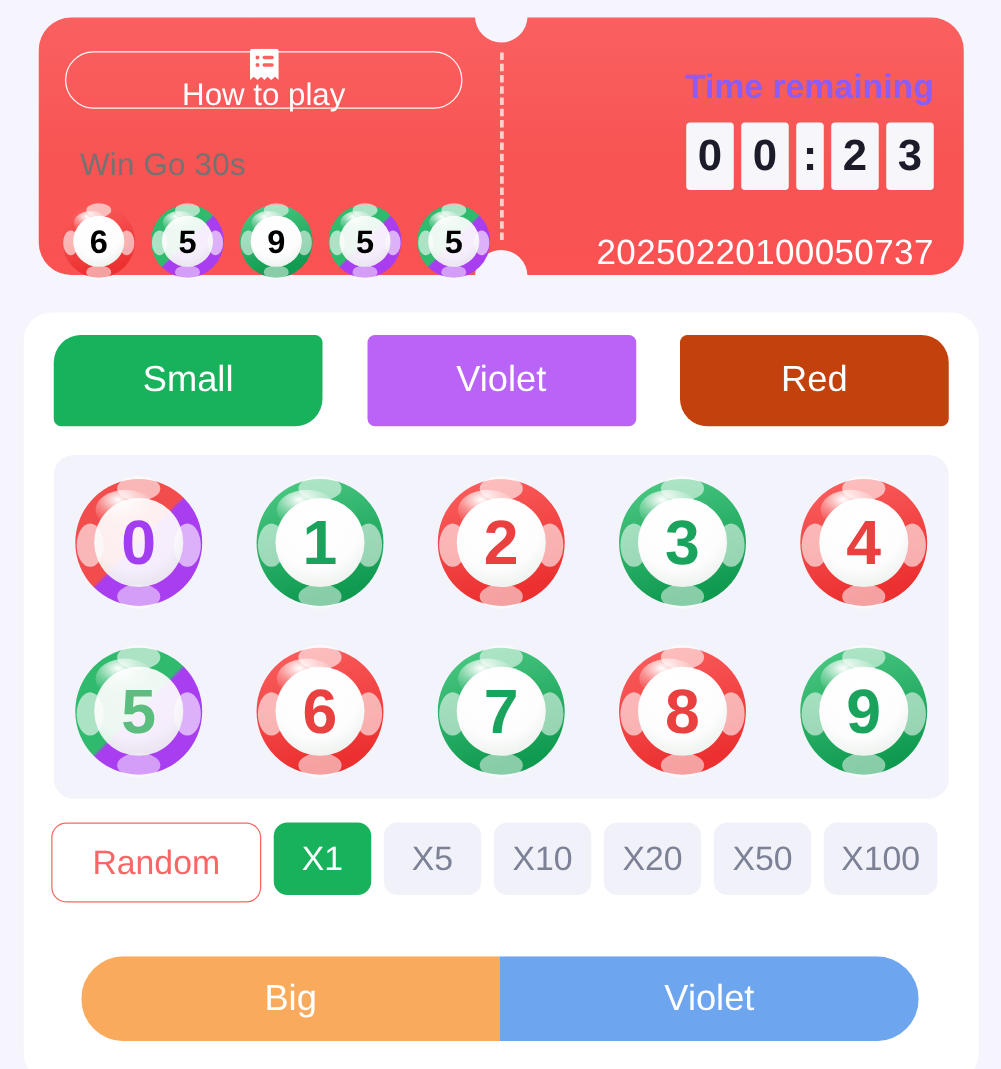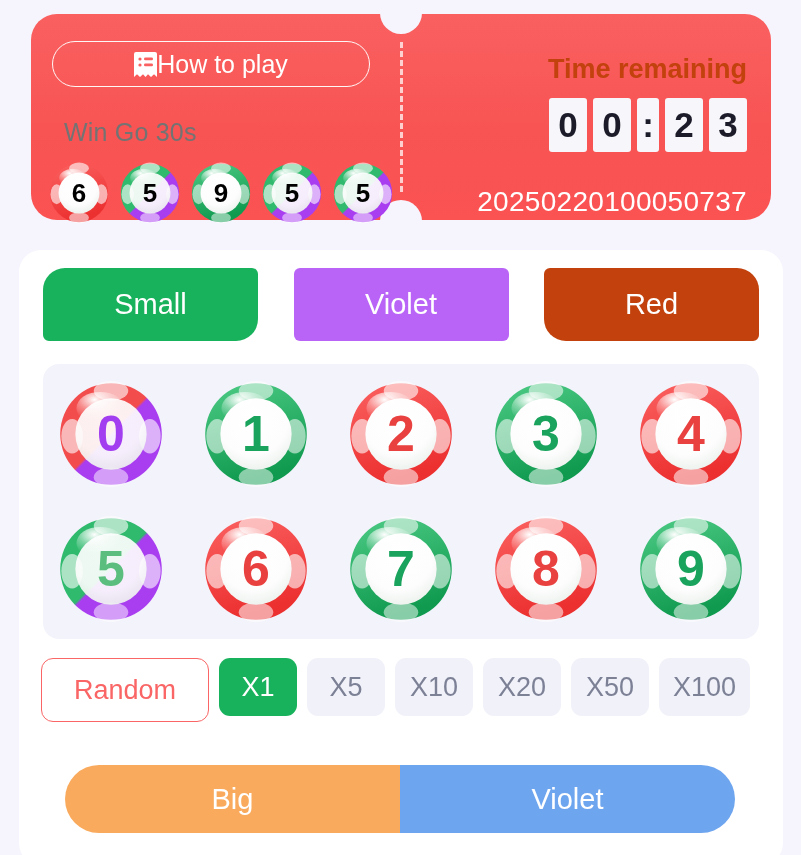--- a/index.html
+++ b/index.html
@@ -40,20 +40,21 @@
   .howto-btn {
     position: absolute;
     left: 21px; top: 27px;
     width: 318px; height: 46px;
     border: 1.6px solid rgba(255,255,255,0.95);
     border-radius: 23px;
     background: transparent;
     display: flex; align-items: center; justify-content: center;
     gap: 0;
     cursor: pointer;
+    flex-direction: column;
   }
   .howto-label {
     color: #ffffff; font-size: 25px; line-height: 1;
   }
   .howto-icon { width: 23px; height: 25px; display: block; }
 
   .wingo-title {
     position: absolute;
     left: 33px; top: 104px;
     color: #737373;
@@ -77,21 +78,21 @@
     line-height: 1;
     pointer-events: none;
   }
   .hball { width: 62px; height: 62px; }
   .hball .bnum { font-size: 26px; }
 
   
   .timer-title {
     position: absolute;
     right: 24px; top: 40px;
-    color: #c2410c;
+    color: #8b5cf6;
     font-size: 27px; font-weight: bold;
   }
   .timer-digits {
     position: absolute;
     right: 24px; top: 84px;
     display: flex; gap: 6px;
   }
   .tdigit {
     width: 38px; height: 54px;
     background: #f7f7fb;

